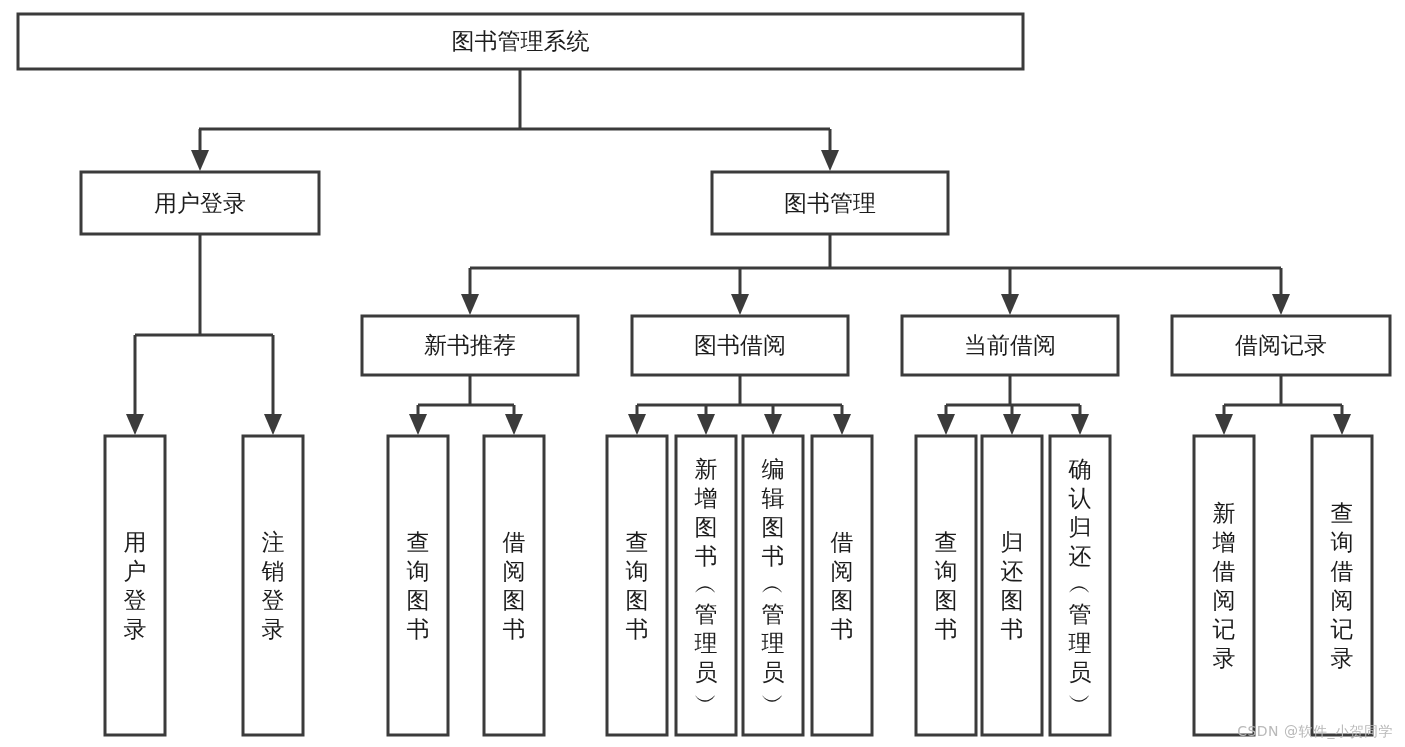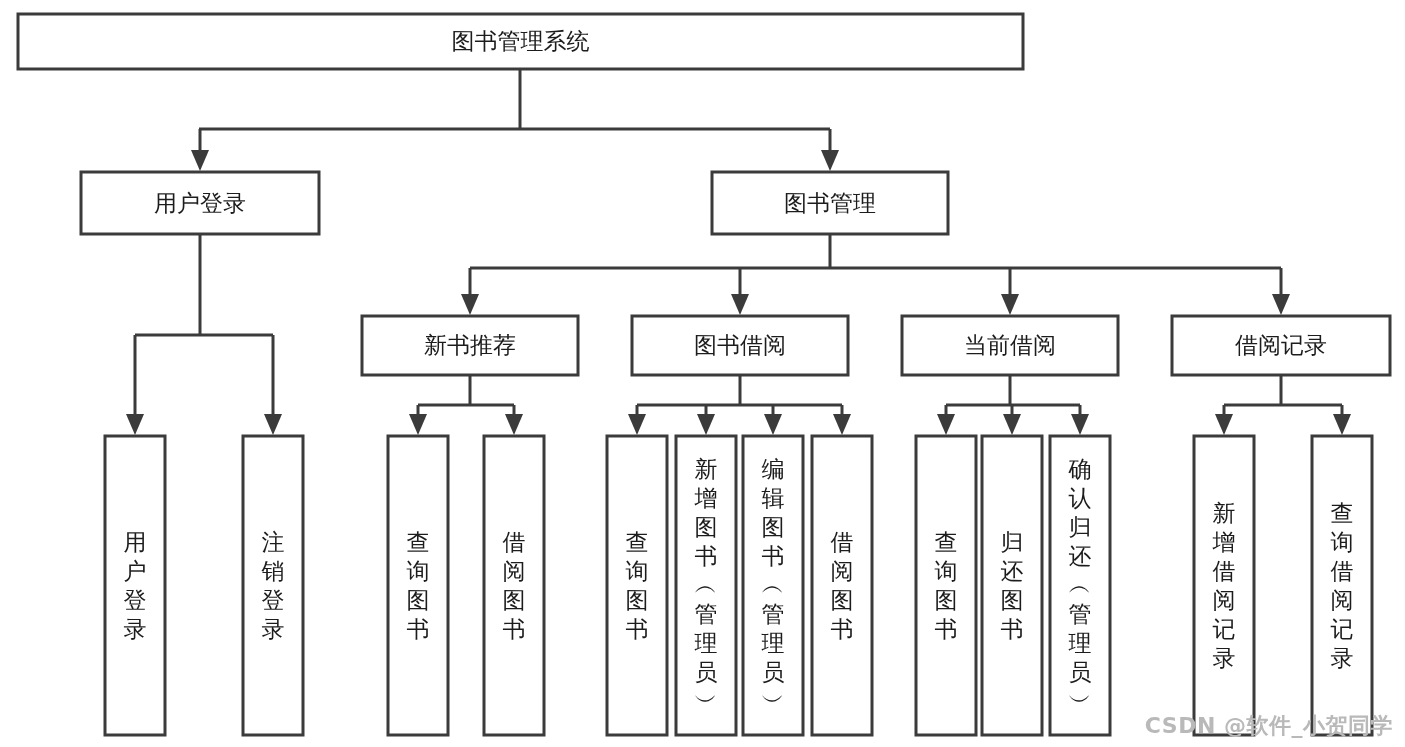--- a/index.html
+++ b/index.html
@@ -50,26 +50,25 @@
     font-family: "DejaVu Sans", "Liberation Sans", sans-serif;
     font-size: 23px;
     fill: #1c1c1c;
     text-anchor: middle;
   }
   .watermark-text {
     position: absolute;
     right: 8px;
     bottom: 6px;
     font-family: "DejaVu Sans", "Liberation Sans", sans-serif;
-    font-size: 22px;
+    font-size: 14px;
     color: #b9b9b9;
     letter-spacing: 0.5px;
     white-space: nowrap;
     user-select: none;
-    font-weight: bold;
   }
 </style>
 </head>
 <body>
 
 <div id="diagram-root">
   <svg class="diagram-canvas" viewBox="0 0 1405 747">
     <g id="connectors-layer">
         <line x1="520" y1="69" x2="520" y2="129" class="connector"></line>
         <line x1="199" y1="129" x2="830" y2="129" class="connector"></line>

